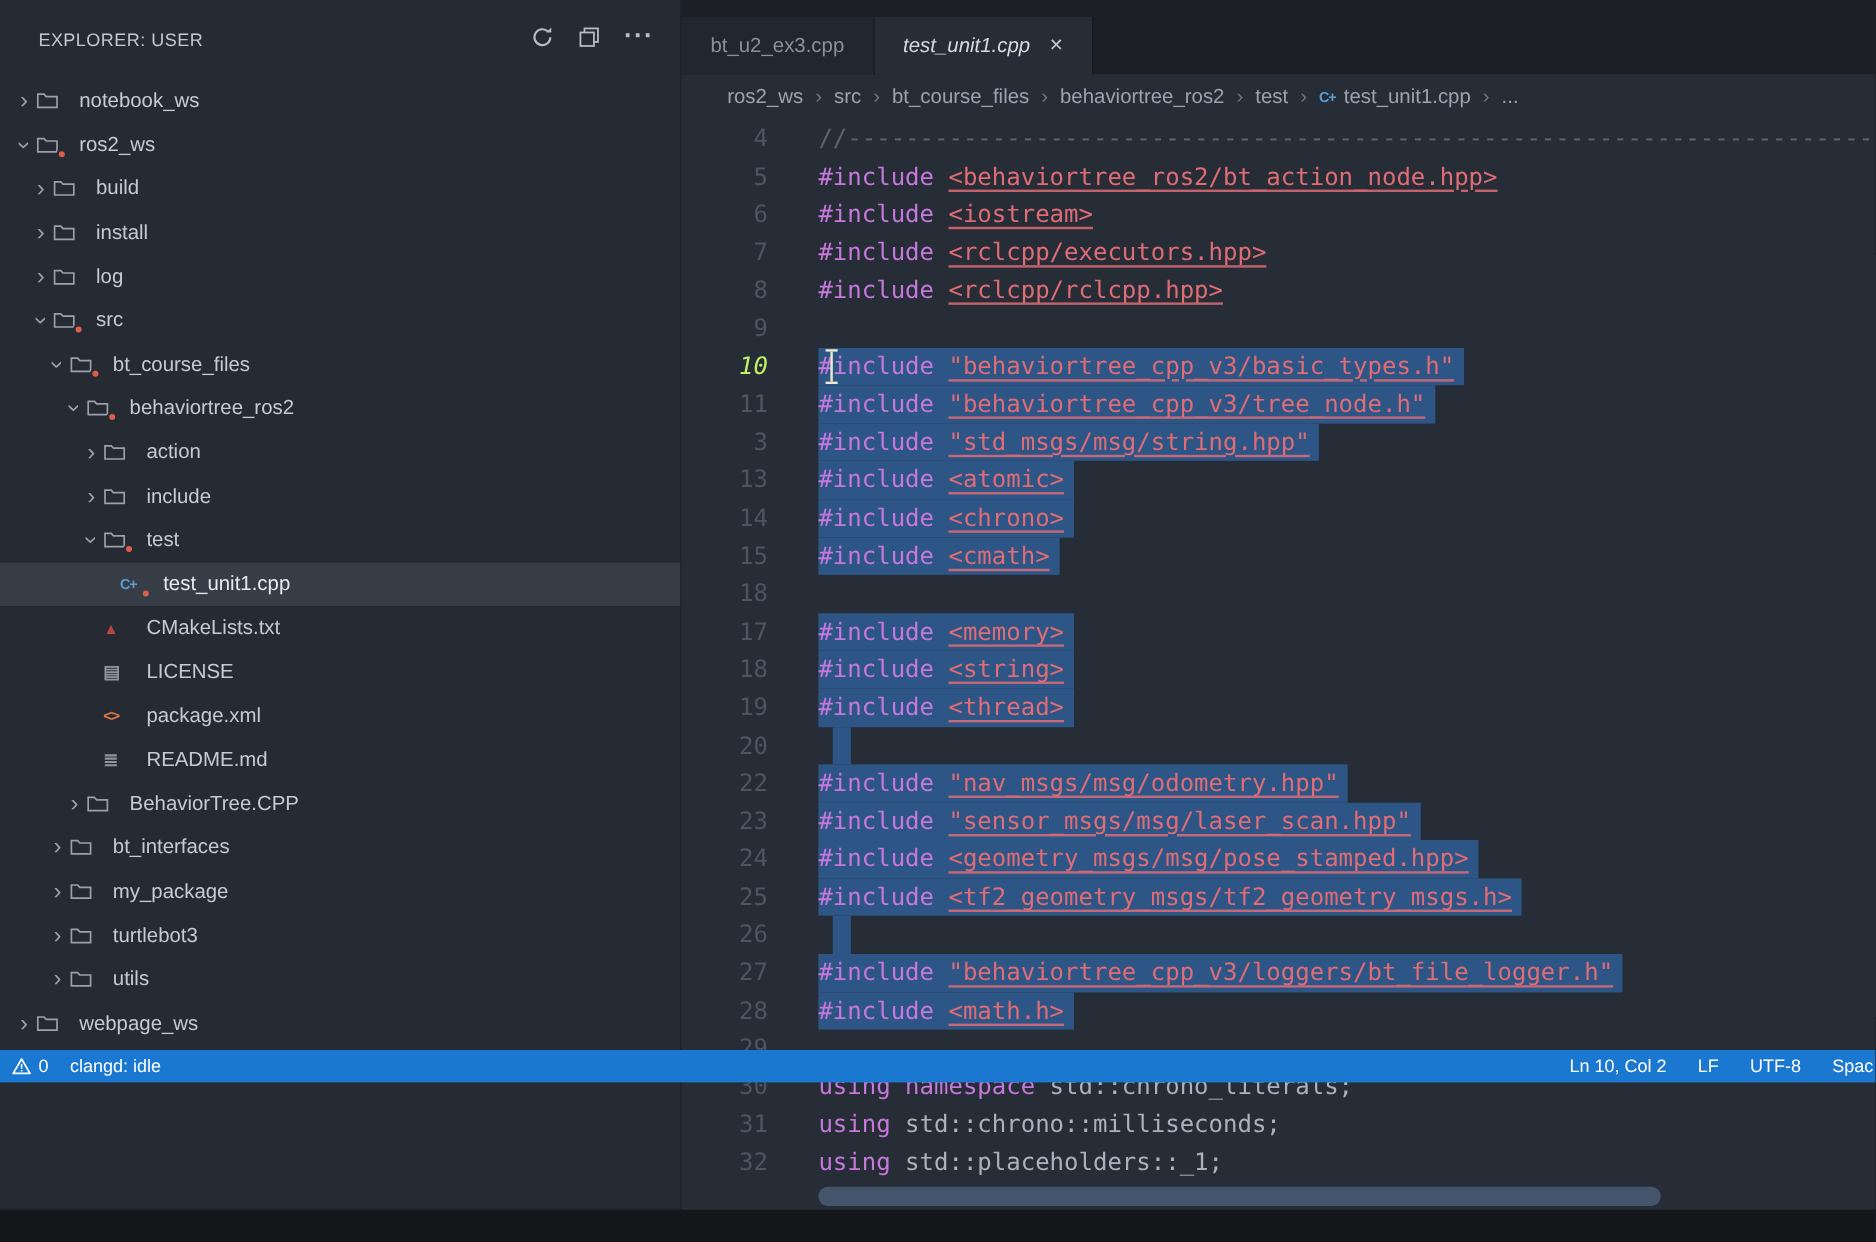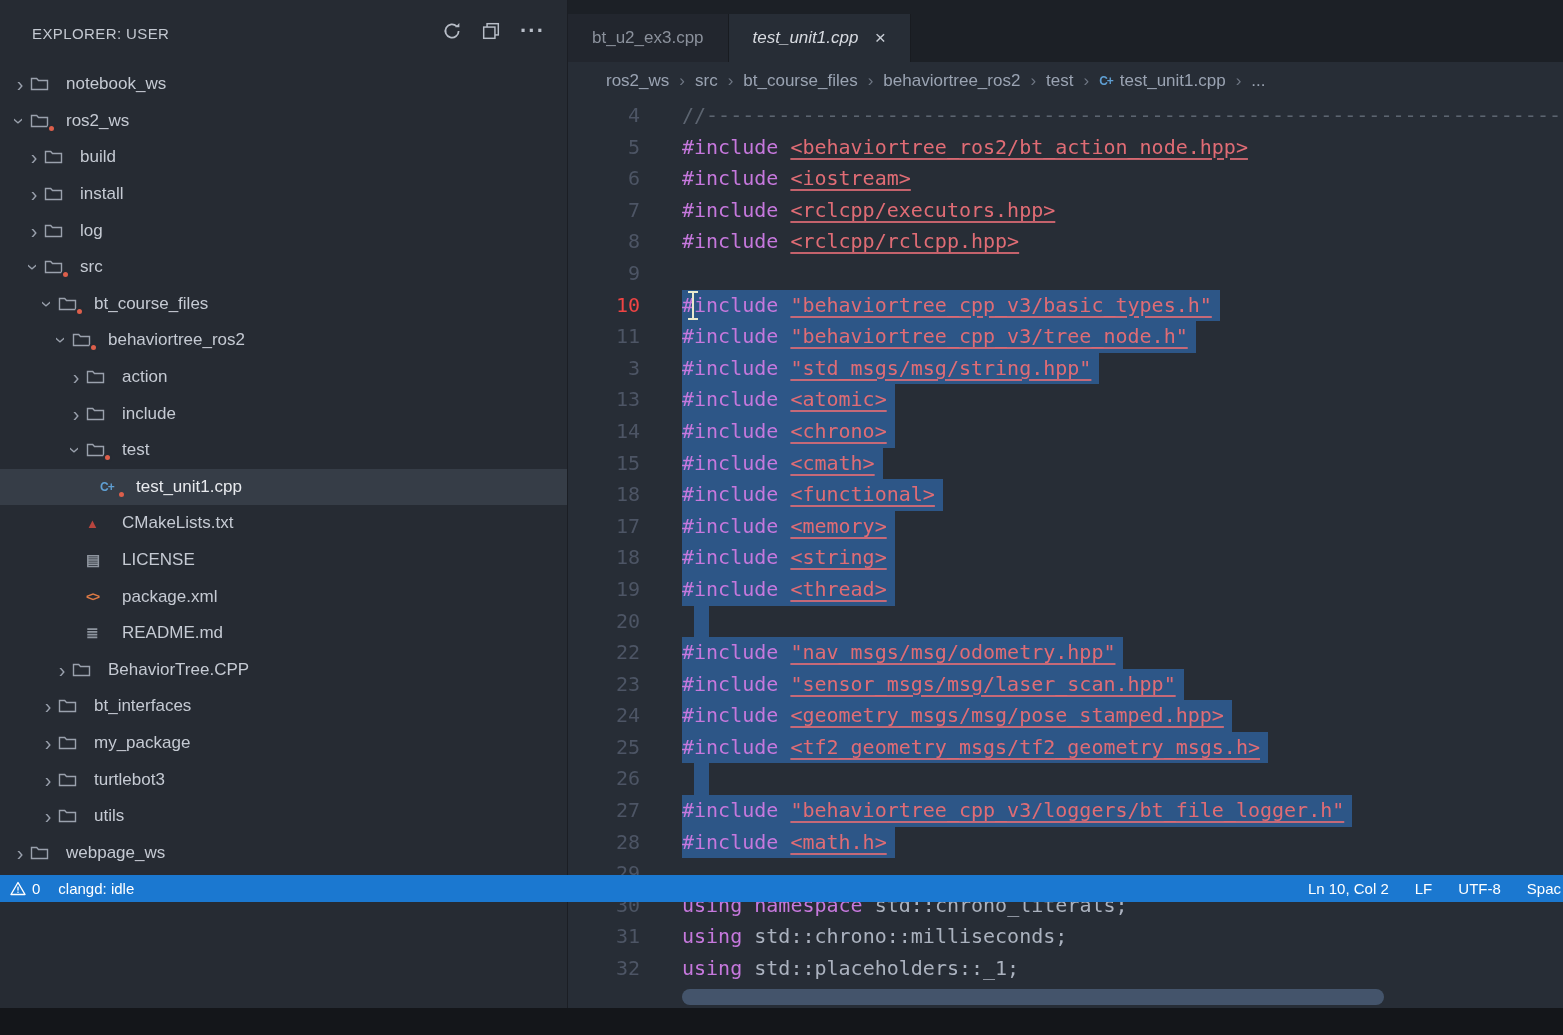--- a/index.html
+++ b/index.html
@@ -54,21 +54,21 @@
   .bc-icon { color:#5f9fd3; font-size:12px; font-weight:bold; letter-spacing:-1px; }
 
   
   .editor { position:absolute; top:100px; left:0; right:0; bottom:0; overflow:hidden;
             background:#272d36; }
   .lines { position:absolute; inset:0; overflow:hidden; }
   .line { height:31.6px; display:flex; align-items:stretch;
           font-family:"DejaVu Sans Mono", monospace; font-size:20px; line-height:31.6px;
           white-space:pre; }
   .lnum { width:72px; flex:none; text-align:right; color:#4d5565; }
-  .line.cursor .lnum { color:#ef4444; }
+  .line.cursor .lnum { color:#bef264;font-style:italic; }
   .lcontent { display:inline-block; margin-left:42px; position:relative; }
   .lcontent.sel { background:#2d5687; padding-right:8px; }
   .lcontent.selblock { margin-left:54px; width:15px; height:31.6px; background:#2d5687; }
   .tk-kw  { color:#c678dd; }
   .tk-inc { color:#e06c75; text-decoration:underline;
             text-decoration-color:rgba(224,108,117,.85); text-underline-offset:4px;text-align:right; }
   .tk-pl  { color:#abb2bf; }
   .tk-cm  { color:#5c6470; }
 
   .ibeam { position:absolute; left:10px; top:3px; width:2px; height:25px; background:#e9e9cd; }
@@ -359,21 +359,21 @@
           <div class="line"><span class="lnum">6</span><span class="lcontent"><span class="tk-kw">#include</span><span class="tk-pl"> </span><span class="tk-inc">&lt;iostream&gt;</span></span></div>
           <div class="line"><span class="lnum">7</span><span class="lcontent"><span class="tk-kw">#include</span><span class="tk-pl"> </span><span class="tk-inc">&lt;rclcpp/executors.hpp&gt;</span></span></div>
           <div class="line"><span class="lnum">8</span><span class="lcontent"><span class="tk-kw">#include</span><span class="tk-pl"> </span><span class="tk-inc">&lt;rclcpp/rclcpp.hpp&gt;</span></span></div>
           <div class="line"><span class="lnum">9</span><span class="lcontent"></span></div>
           <div class="line cursor"><span class="lnum">10</span><span class="lcontent sel"><span class="tk-kw">#include</span><span class="tk-pl"> </span><span class="tk-inc">"behaviortree_cpp_v3/basic_types.h"</span><span class="ibeam" style="left: 10px;"></span></span></div>
           <div class="line"><span class="lnum">11</span><span class="lcontent sel"><span class="tk-kw">#include</span><span class="tk-pl"> </span><span class="tk-inc">"behaviortree_cpp_v3/tree_node.h"</span></span></div>
           <div class="line"><span class="lnum">3</span><span class="lcontent sel"><span class="tk-kw">#include</span><span class="tk-pl"> </span><span class="tk-inc">"std_msgs/msg/string.hpp"</span></span></div>
           <div class="line"><span class="lnum">13</span><span class="lcontent sel"><span class="tk-kw">#include</span><span class="tk-pl"> </span><span class="tk-inc">&lt;atomic&gt;</span></span></div>
           <div class="line"><span class="lnum">14</span><span class="lcontent sel"><span class="tk-kw">#include</span><span class="tk-pl"> </span><span class="tk-inc">&lt;chrono&gt;</span></span></div>
           <div class="line"><span class="lnum">15</span><span class="lcontent sel"><span class="tk-kw">#include</span><span class="tk-pl"> </span><span class="tk-inc">&lt;cmath&gt;</span></span></div>
-          <div class="line"><span class="lnum">18</span><span class="lcontent sel"><span class="tk-kw">#include</span><span class="tk-pl"> </span><span class="tk-inc">&lt;functional&gt;</span></span></div>
+          <div class="line"><span class="lnum">18</span></div>
           <div class="line"><span class="lnum">17</span><span class="lcontent sel"><span class="tk-kw">#include</span><span class="tk-pl"> </span><span class="tk-inc">&lt;memory&gt;</span></span></div>
           <div class="line"><span class="lnum">18</span><span class="lcontent sel"><span class="tk-kw">#include</span><span class="tk-pl"> </span><span class="tk-inc">&lt;string&gt;</span></span></div>
           <div class="line"><span class="lnum">19</span><span class="lcontent sel"><span class="tk-kw">#include</span><span class="tk-pl"> </span><span class="tk-inc">&lt;thread&gt;</span></span></div>
           <div class="line"><span class="lnum">20</span><span class="lcontent sel selblock"></span></div>
           <div class="line"><span class="lnum">22</span><span class="lcontent sel"><span class="tk-kw">#include</span><span class="tk-pl"> </span><span class="tk-inc">"nav_msgs/msg/odometry.hpp"</span></span></div>
           <div class="line"><span class="lnum">23</span><span class="lcontent sel"><span class="tk-kw">#include</span><span class="tk-pl"> </span><span class="tk-inc">"sensor_msgs/msg/laser_scan.hpp"</span></span></div>
           <div class="line"><span class="lnum">24</span><span class="lcontent sel"><span class="tk-kw">#include</span><span class="tk-pl"> </span><span class="tk-inc">&lt;geometry_msgs/msg/pose_stamped.hpp&gt;</span></span></div>
           <div class="line"><span class="lnum">25</span><span class="lcontent sel"><span class="tk-kw">#include</span><span class="tk-pl"> </span><span class="tk-inc">&lt;tf2_geometry_msgs/tf2_geometry_msgs.h&gt;</span></span></div>
           <div class="line"><span class="lnum">26</span><span class="lcontent sel selblock"></span></div>
           <div class="line"><span class="lnum">27</span><span class="lcontent sel"><span class="tk-kw">#include</span><span class="tk-pl"> </span><span class="tk-inc">"behaviortree_cpp_v3/loggers/bt_file_logger.h"</span></span></div>

